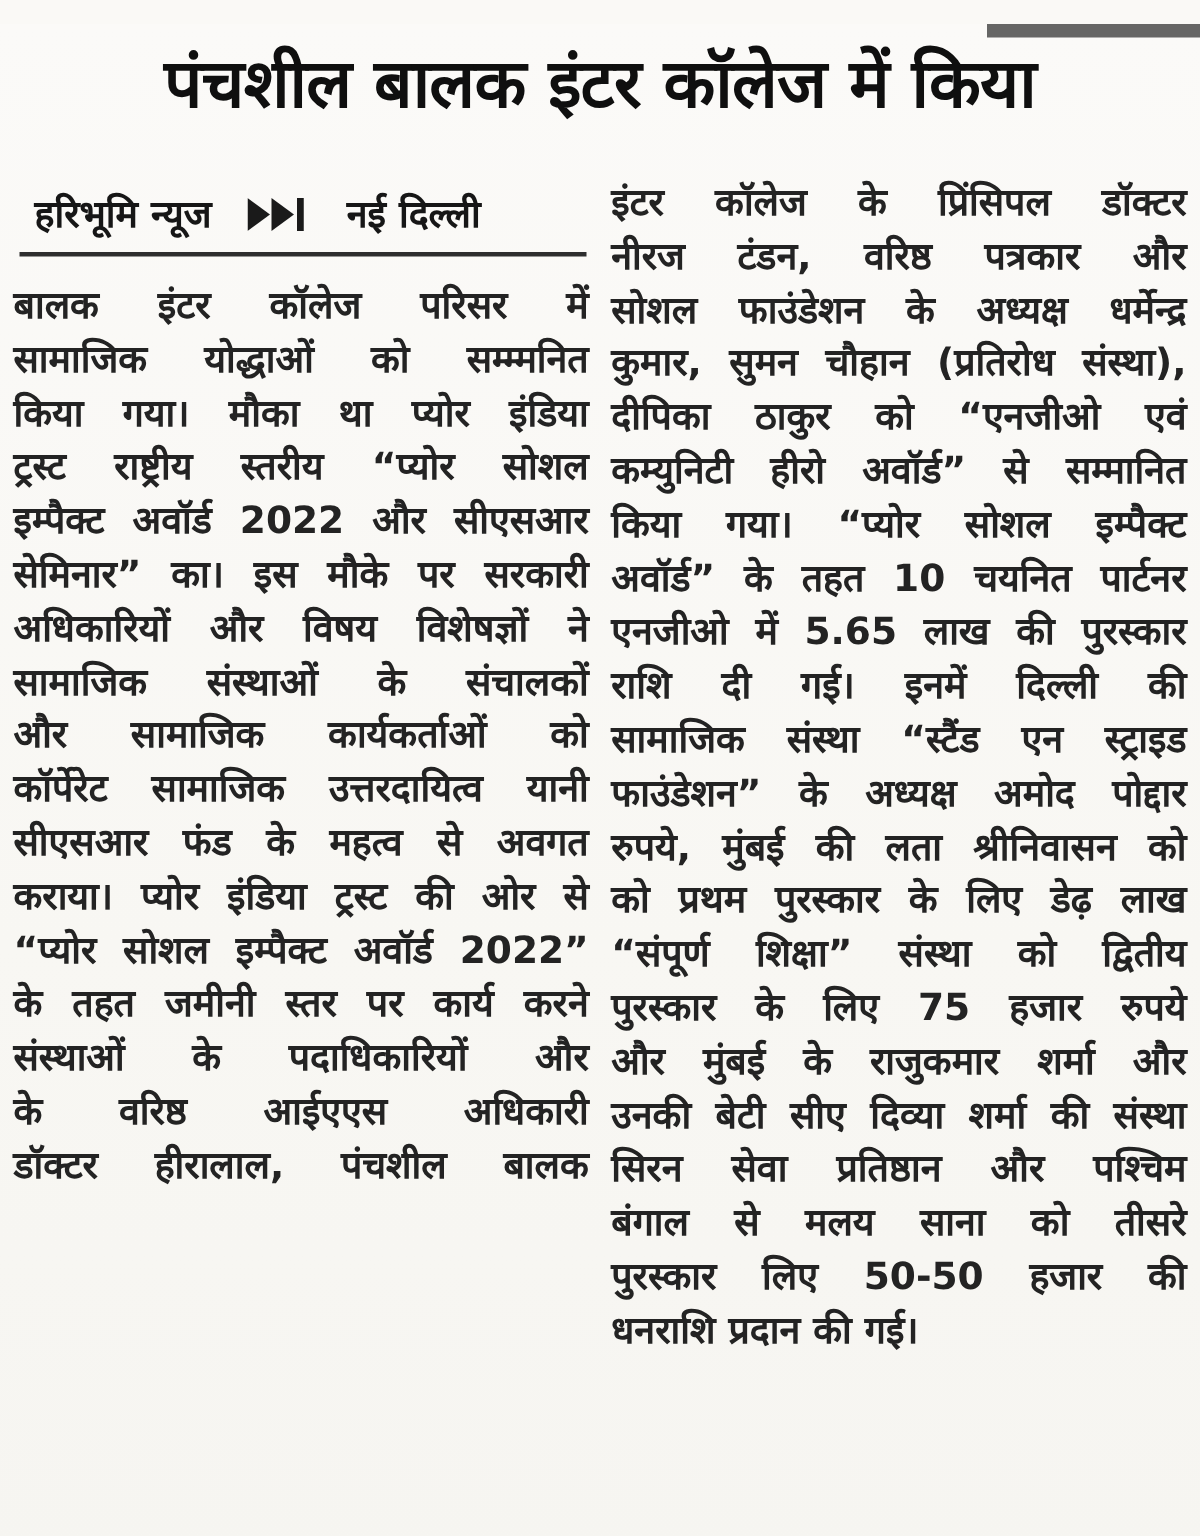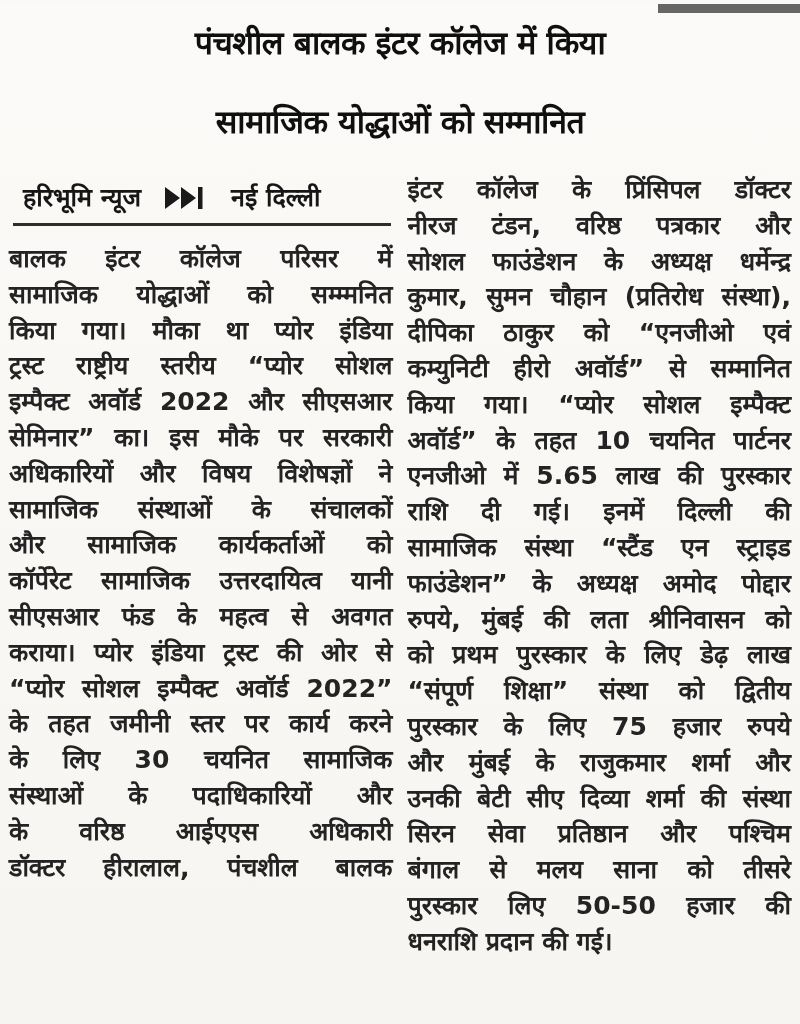--- a/index.html
+++ b/index.html
@@ -16,24 +16,24 @@
     background: linear-gradient(180deg, #fbfaf8 0%, #f8f7f3 60%, #f6f5f1 100%);
   }
   
   .top-strip {
     position: absolute; top: 0; right: 0;
     width: 142px; height: 9px;
     background: #4b4b4b;
     opacity: .85;
   }
   .headline {
-    margin: 4px;
+    margin: 16px;
     text-align: center;
     color: #0f0f0f;
-    font-size: 32px;
+    font-size: 45px;
     font-weight: 800;
     line-height: 79px;
     letter-spacing: -0.5px;
   }
   .content {
     display: flex;
     gap: 15px;
     padding: 0 9px;
     margin-top: 4px;
   }
@@ -68,21 +68,20 @@
 </style>
 </head>
 <body>
 
 <div class="page">
 
   <div class="top-strip"></div>
 
   <h1 class="headline">
     <span>पंचशील बालक इंटर कॉलेज में किया</span><br>
-    <span>सामाजिक योद्धाओं को सम्मानित</span>
   </h1>
 
   <div class="content">
 
     <div class="col col-left">
       <div class="byline-row">
         <span>हरिभूमि न्यूज</span>
         <span class="ff-icon">
           <svg width="42" height="22" viewBox="0 0 42 22" aria-hidden="true">
             <polygon points="0,0 15,11 0,22" fill="#1a1a1a"></polygon>
@@ -101,21 +100,20 @@
           <div class="line">इम्पैक्ट अवॉर्ड 2022 और सीएसआर</div>
           <div class="line">सेमिनार” का। इस मौके पर सरकारी</div>
           <div class="line">अधिकारियों और विषय विशेषज्ञों ने</div>
           <div class="line">सामाजिक संस्थाओं के संचालकों</div>
           <div class="line">और सामाजिक कार्यकर्ताओं को</div>
           <div class="line">कॉर्पेरेट सामाजिक उत्तरदायित्व यानी</div>
           <div class="line">सीएसआर फंड के महत्व से अवगत</div>
           <div class="line">कराया। प्योर इंडिया ट्रस्ट की ओर से</div>
           <div class="line">“प्योर सोशल इम्पैक्ट अवॉर्ड 2022”</div>
           <div class="line">के तहत जमीनी स्तर पर कार्य करने</div>
-          <div class="line">के लिए 30 चयनित सामाजिक</div>
           <div class="line">संस्थाओं के पदाधिकारियों और</div>
           <div class="line">के वरिष्ठ आईएएस अधिकारी</div>
           <div class="line">डॉक्टर हीरालाल, पंचशील बालक</div>
         </div>
     </div>
 
     <div class="col col-right">
       <div>
           <div class="line">इंटर कॉलेज के प्रिंसिपल डॉक्टर</div>
           <div class="line">नीरज टंडन, वरिष्ठ पत्रकार और</div>

